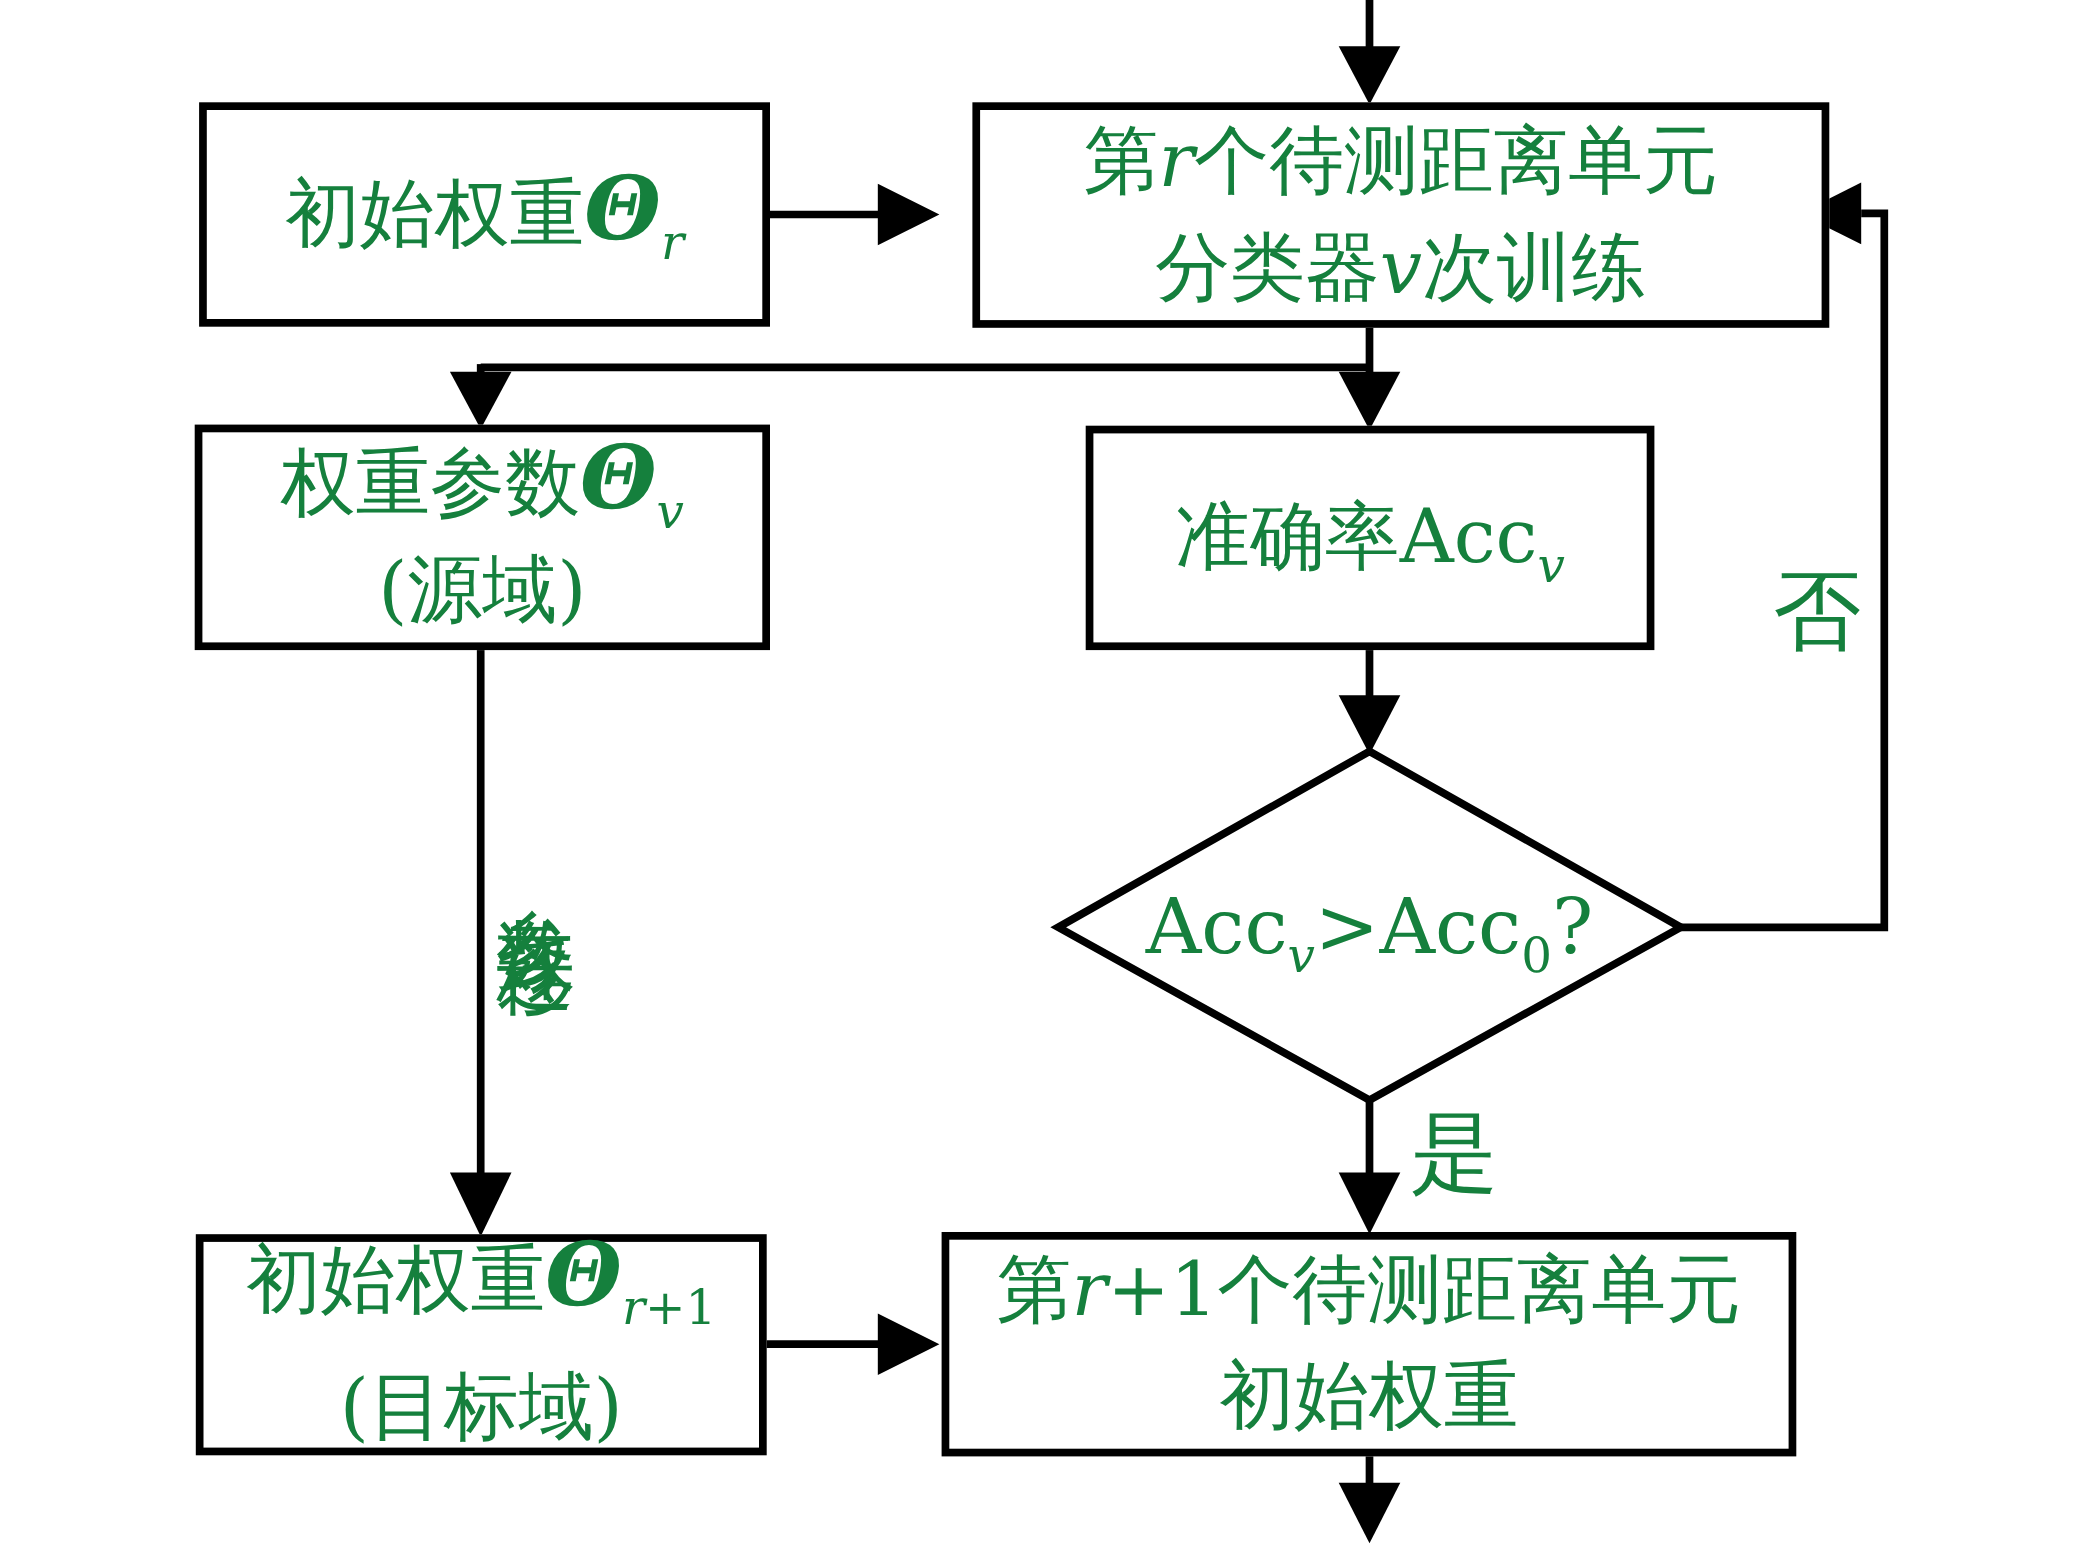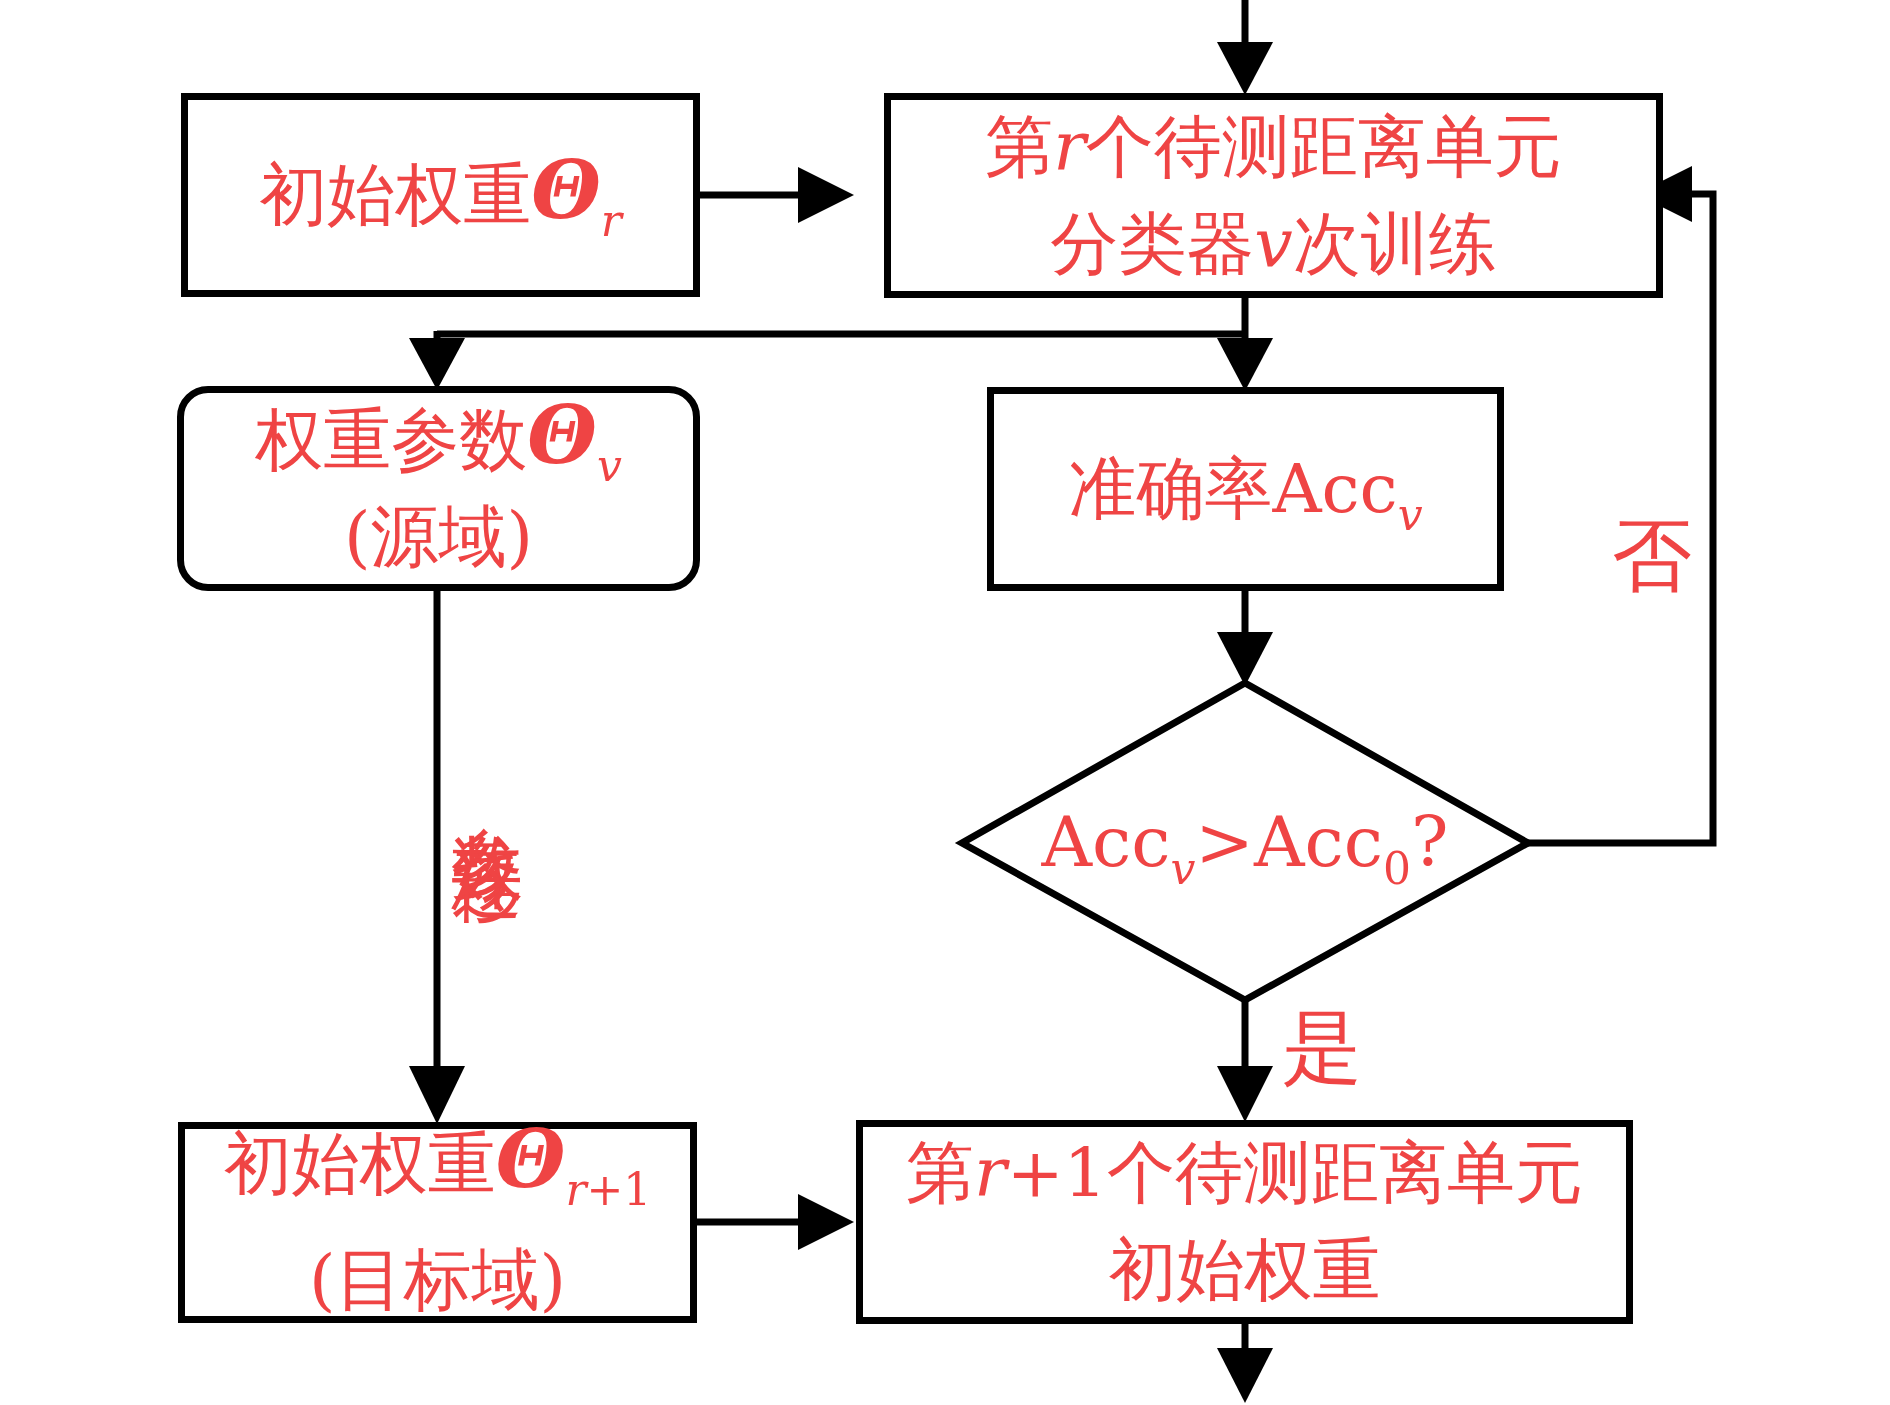--- a/index.html
+++ b/index.html
@@ -1,42 +1,42 @@
 <!DOCTYPE html>
 <html><head>
 <meta charset="utf-8">
 <style>
   html,body { margin:0; padding:0; background:#ffffff; }
   #canvas {
     position:relative;
     width:1890px; height:1405px;
     background:#ffffff;
     font-family:"DejaVu Serif", serif;
-    color:#ef4444;
+    color:#15803d;
     overflow:hidden;
   }
   #connectors { position:absolute; left:0; top:0; width:1890px; height:1405px; }
 
   .box {
     position:absolute;
     box-sizing:border-box;
     border:7px solid #000;
     background:#fff;
     display:flex;
     flex-direction:column;
     align-items:center;
     justify-content:center;
     text-align:center;
     font-size:68px;
     line-height:1.42;
     white-space:nowrap;
   }
   .b1 { left:181px; top:93px;  width:519px; height:204px; }
   .b2 { left:884px; top:93px;  width:779px; height:205px; }
-  .b3 { left:177px; top:386px; width:523px; height:205px;border-radius:31px; }
+  .b3 { left:177px; top:386px; width:523px; height:205px; }
   .b4 { left:987px; top:387px; width:517px; height:204px; }
   .b6 { left:178px; top:1122px; width:519px; height:201px;gap:19px; }
   .b7 { left:856px; top:1120px; width:777px; height:204px;text-align:center; }
 
   .diamond-text {
     position:absolute;
     left:962px; top:683px; width:566px; height:317px;
     display:flex; align-items:center; justify-content:center;
     font-size:70px; white-space:nowrap;
   }

